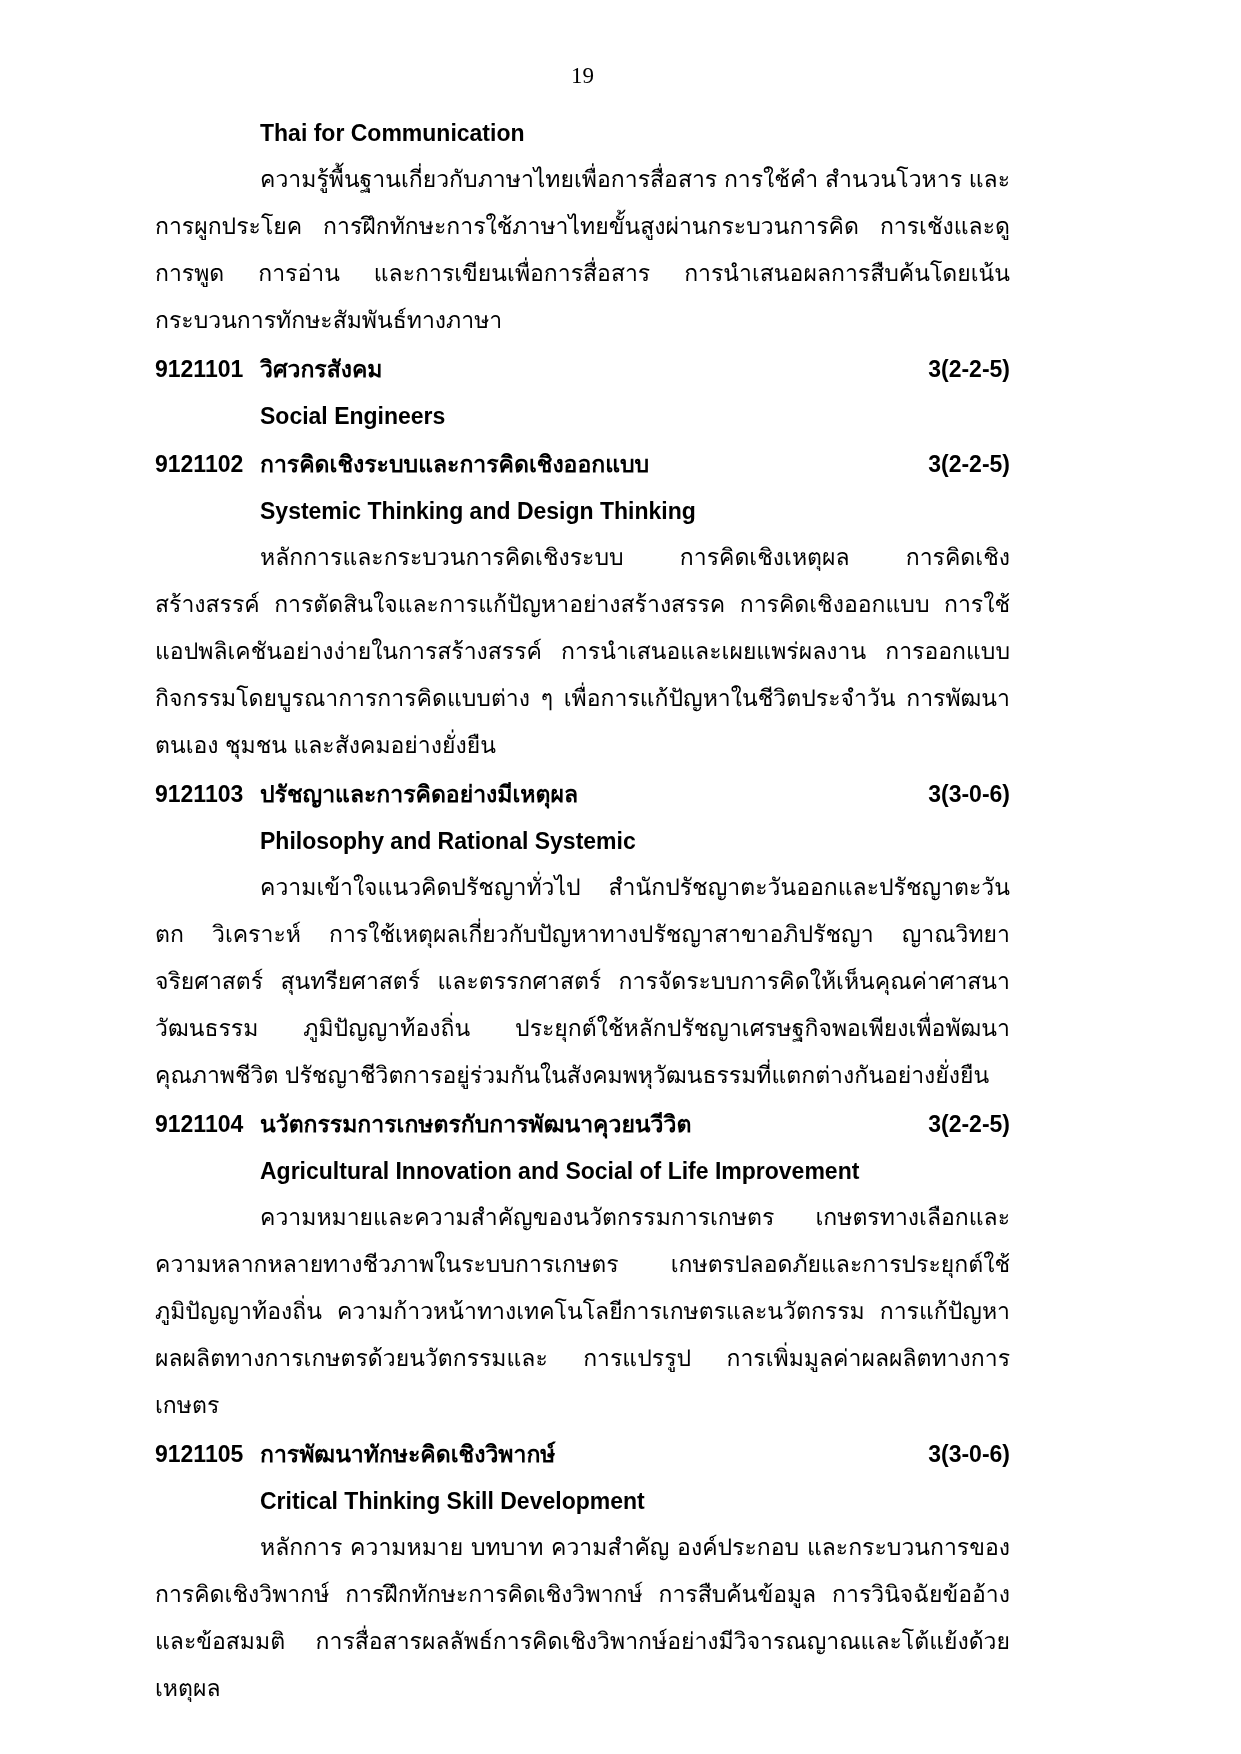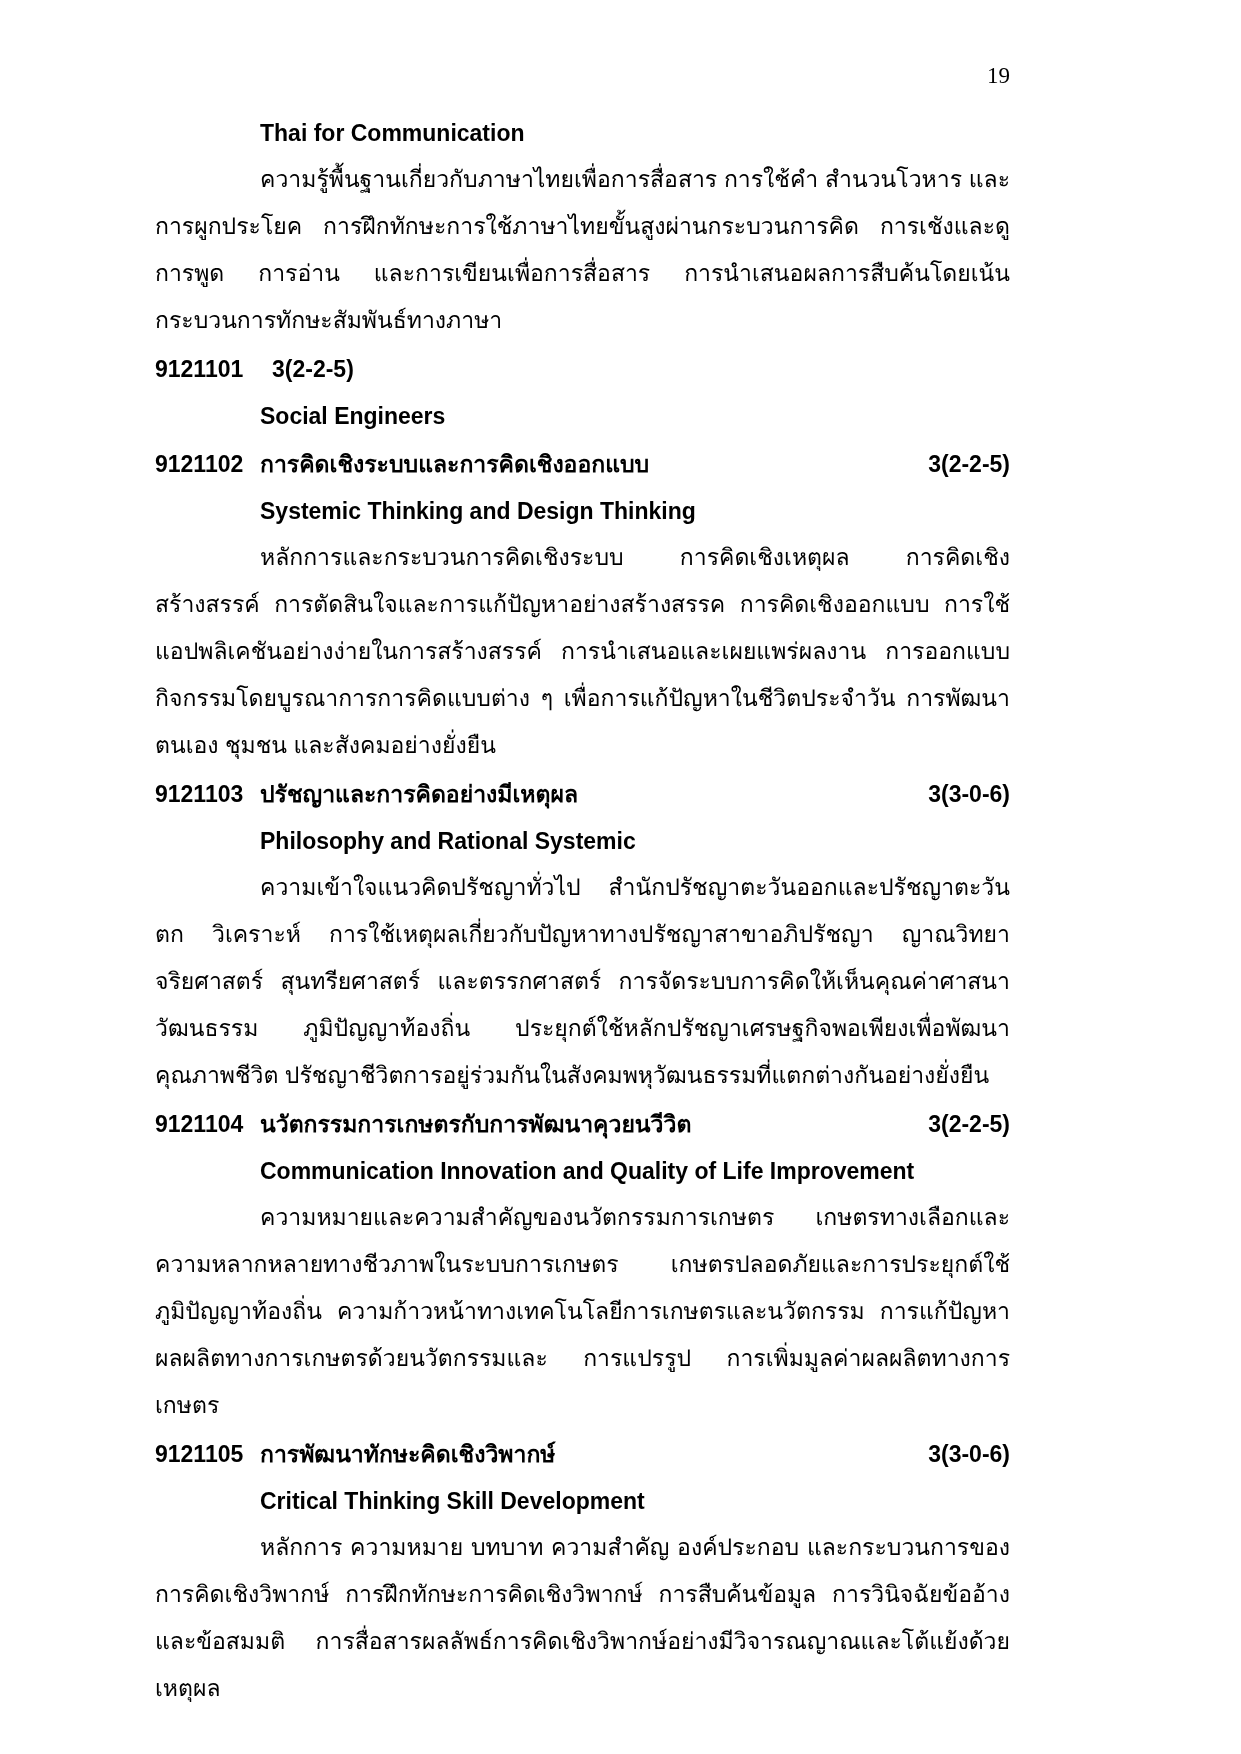--- a/index.html
+++ b/index.html
@@ -11,21 +11,21 @@
     margin: 0 auto;
     background: #ffffff;
     color: #000000;
     font-family: "Liberation Sans", "DejaVu Sans", sans-serif;
     font-size: 23px;
     line-height: 46px;
     padding: 56px 231px 0 155px;
     overflow: hidden;
   }
   .page-number {
-    text-align: right;
+    text-align: center;
     font-family: "Liberation Serif", "DejaVu Serif", serif;
     font-size: 23px;
     line-height: 40px;
     margin-bottom: 14px;
   }
   .en-title {
     font-weight: bold;
     padding-left: 105px;
     line-height: 46px;
   }
@@ -57,20 +57,21 @@
 
 <div class="page">
 
   <div class="page-number">19</div>
 
   <div class="en-title">Thai for Communication</div>
   <p class="desc">ความรู้พื้นฐานเกี่ยวกับภาษาไทยเพื่อการสื่อสาร การใช้คำ สำนวนโวหาร และการผูกประโยค การฝึกทักษะการใช้ภาษาไทยขั้นสูงผ่านกระบวนการคิด การเชังและดู การพูด การอ่าน และการเขียนเพื่อการสื่อสาร การนำเสนอผลการสืบค้นโดยเน้นกระบวนการทักษะสัมพันธ์ทางภาษา</p>
 
   <div class="course-header">
     <span class="course-code">9121101</span>
+    <span class="course-title">วิศวกรสังคม</span>
     <span class="course-credits">3(2-2-5)</span>
   </div>
   <div class="en-title">Social Engineers</div>
 
   <div class="course-header">
     <span class="course-code">9121102</span>
     <span class="course-title">การคิดเชิงระบบและการคิดเชิงออกแบบ</span>
     <span class="course-credits">3(2-2-5)</span>
   </div>
   <div class="en-title">Systemic Thinking and Design Thinking</div>
@@ -82,21 +83,21 @@
     <span class="course-credits">3(3-0-6)</span>
   </div>
   <div class="en-title">Philosophy and Rational Systemic</div>
   <p class="desc">ความเข้าใจแนวคิดปรัชญาทั่วไป สำนักปรัชญาตะวันออกและปรัชญาตะวันตก วิเคราะห์ การใช้เหตุผลเกี่ยวกับปัญหาทางปรัชญาสาขาอภิปรัชญา ญาณวิทยา จริยศาสตร์ สุนทรียศาสตร์ และตรรกศาสตร์ การจัดระบบการคิดให้เห็นคุณค่าศาสนา วัฒนธรรม ภูมิปัญญาท้องถิ่น ประยุกต์ใช้หลักปรัชญาเศรษฐกิจพอเพียงเพื่อพัฒนาคุณภาพชีวิต ปรัชญาชีวิตการอยู่ร่วมกันในสังคมพหุวัฒนธรรมที่แตกต่างกันอย่างยั่งยืน</p>
 
   <div class="course-header">
     <span class="course-code">9121104</span>
     <span class="course-title">นวัตกรรมการเกษตรกับการพัฒนาคุวยนวีวิต</span>
     <span class="course-credits">3(2-2-5)</span>
   </div>
-  <div class="en-title">Communication Innovation and Quality of Life Improvement</div>
+  <div class="en-title">Agricultural Innovation and Social of Life Improvement</div>
   <p class="desc">ความหมายและความสำคัญของนวัตกรรมการเกษตร เกษตรทางเลือกและความหลากหลายทางชีวภาพในระบบการเกษตร เกษตรปลอดภัยและการประยุกต์ใช้ภูมิปัญญาท้องถิ่น ความก้าวหน้าทางเทคโนโลยีการเกษตรและนวัตกรรม การแก้ปัญหาผลผลิตทางการเกษตรด้วยนวัตกรรมและ การแปรรูป การเพิ่มมูลค่าผลผลิตทางการเกษตร</p>
 
   <div class="course-header">
     <span class="course-code">9121105</span>
     <span class="course-title">การพัฒนาทักษะคิดเชิงวิพากษ์</span>
     <span class="course-credits">3(3-0-6)</span>
   </div>
   <div class="en-title">Critical Thinking Skill Development</div>
   <p class="desc">หลักการ ความหมาย บทบาท ความสำคัญ องค์ประกอบ และกระบวนการของการคิดเชิงวิพากษ์ การฝึกทักษะการคิดเชิงวิพากษ์ การสืบค้นข้อมูล การวินิจฉัยข้ออ้างและข้อสมมติ การสื่อสารผลลัพธ์การคิดเชิงวิพากษ์อย่างมีวิจารณญาณและโต้แย้งด้วยเหตุผล</p>
 

